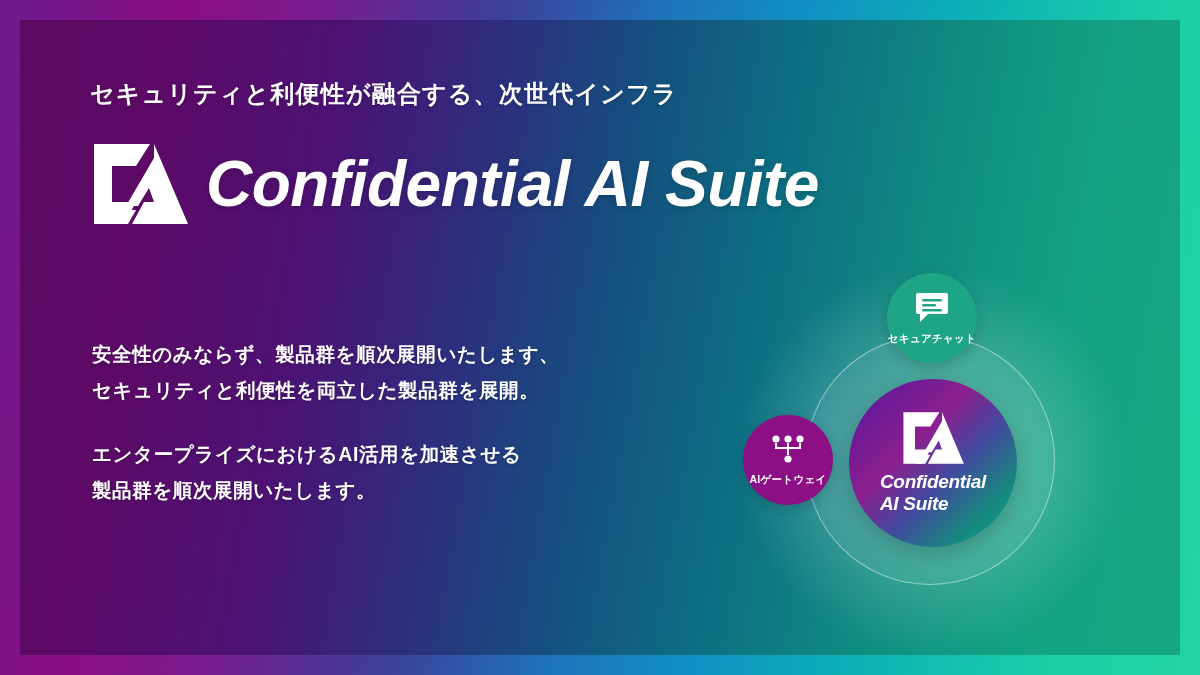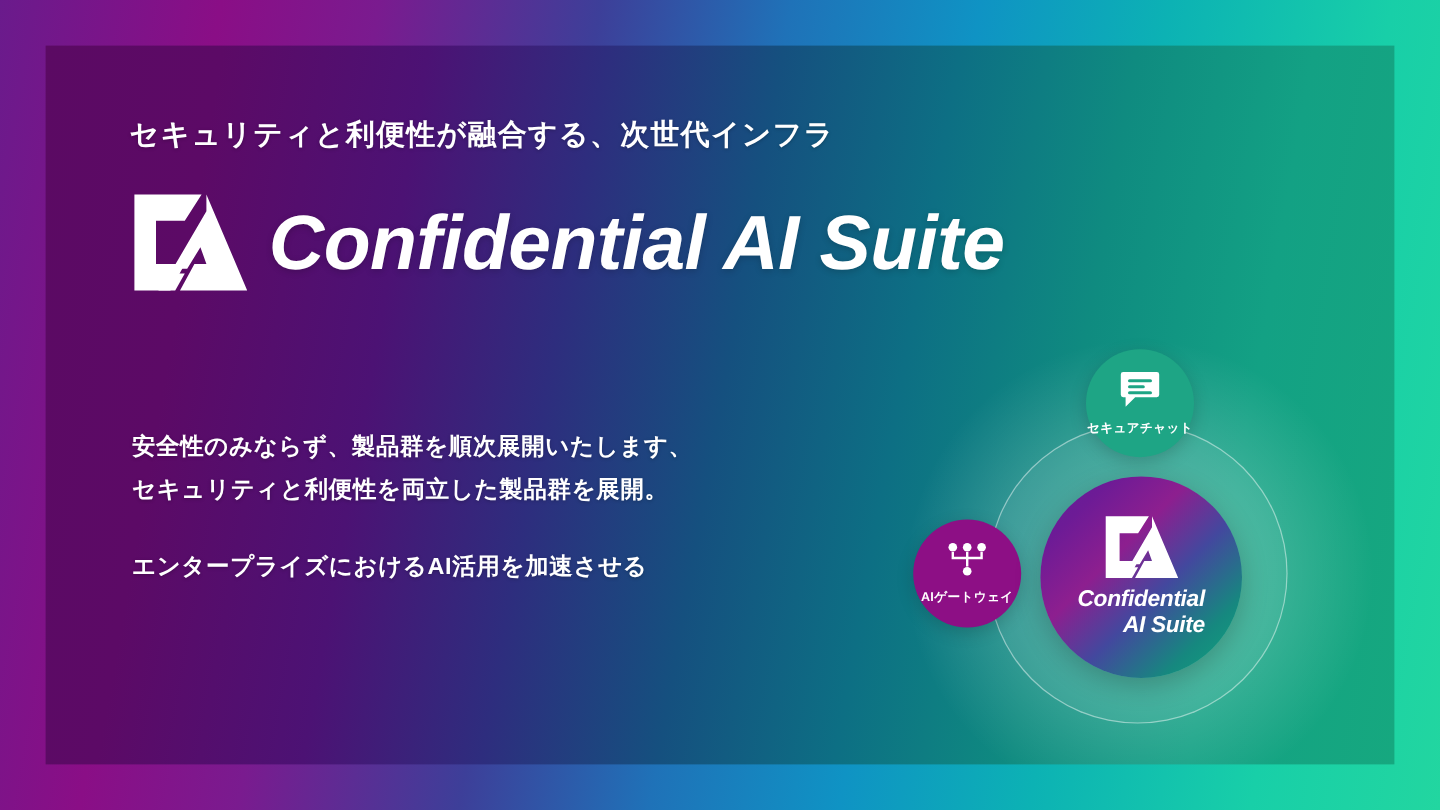--- a/index.html
+++ b/index.html
@@ -5,21 +5,21 @@
   html,body{margin:0;padding:0;}
   body{
     width:1200px;height:675px;overflow:hidden;
     font-family:"Liberation Sans","DejaVu Sans",sans-serif;
     background:#3a1150;
   }
   
   #slide{
     position:relative;width:1200px;height:675px;box-sizing:border-box;
     background:linear-gradient(100deg,#6a1b8c 0%,#8a0e86 14%,#7a1b8f 24%,#3d3f99 38%,#1f72b8 50%,#0f93c4 62%,#0cb2b4 74%,#18cfa8 88%,#22d6a0 100%);
-    padding:38px;
+    padding:20px;
   }
   
   #panel{
     position:relative;width:100%;height:100%;box-sizing:border-box;
     background:
       radial-gradient(circle 250px at 912px 440px, rgba(255,255,255,0.30) 0%, rgba(255,255,255,0.16) 45%, rgba(255,255,255,0.0) 78%),
       linear-gradient(100deg,#5b0a63 0%,#5c0a66 12%,#4c1274 26%,#2e2d7e 38%,#15507f 50%,#0d6f84 62%,#0f8b80 74%,#13a184 86%,#16a87f 100%);
     overflow:hidden;
   }
 
@@ -76,21 +76,21 @@
 
   
   #node-core{
     left:129px;top:129px;width:168px;height:168px;
     background:linear-gradient(135deg,#5e1f96 0%,#6d1b96 18%,#8d1f8f 38%,#43489e 58%,#16887f 80%,#0fa87d 100%);
     box-shadow:0 6px 22px rgba(0,0,0,.22);
   }
   #node-core .coremark{width:62px;height:54px;display:block;margin-bottom:2px;}
   #node-core .coretext{
     color:#fff;font-style:italic;font-weight:bold;font-size:19px;
-    line-height:22px;text-align:right;letter-spacing:-.3px;margin-top:4px;
+    line-height:22px;text-align:left;letter-spacing:-.3px;margin-top:4px;
   }
 </style>
 </head>
 <body>
 
 <div id="slide">
   <div id="panel">
 
     <div class="tagline">セキュリティと利便性が融合する、次世代インフラ</div>
 
@@ -107,20 +107,21 @@
       </span>
       <span class="brandname">Confidential AI Suite</span>
     </div>
 
     <div class="para p1">
       <div>安全性のみならず、製品群を順次展開いたします、</div>
       <div>セキュリティと利便性を両立した製品群を展開。</div>
     </div>
     <div class="para p2">
       <div>エンタープライズにおけるAI活用を加速させる</div>
+      <div>製品群を順次展開いたします。</div>
     </div>
 
     <div id="diagram">
 
       <div class="ring"></div>
 
       <div class="node sat" id="node-chat">
         <span class="icon">
           <svg width="34" height="32" viewBox="0 0 34 32" xmlns="http://www.w3.org/2000/svg">
             <path d="M3 2 H31 A2 2 0 0 1 33 4 V21 A2 2 0 0 1 31 23 H13 L5 31 V23 H3 A2 2 0 0 1 1 21 V4 A2 2 0 0 1 3 2 Z" fill="#ffffff"></path>

